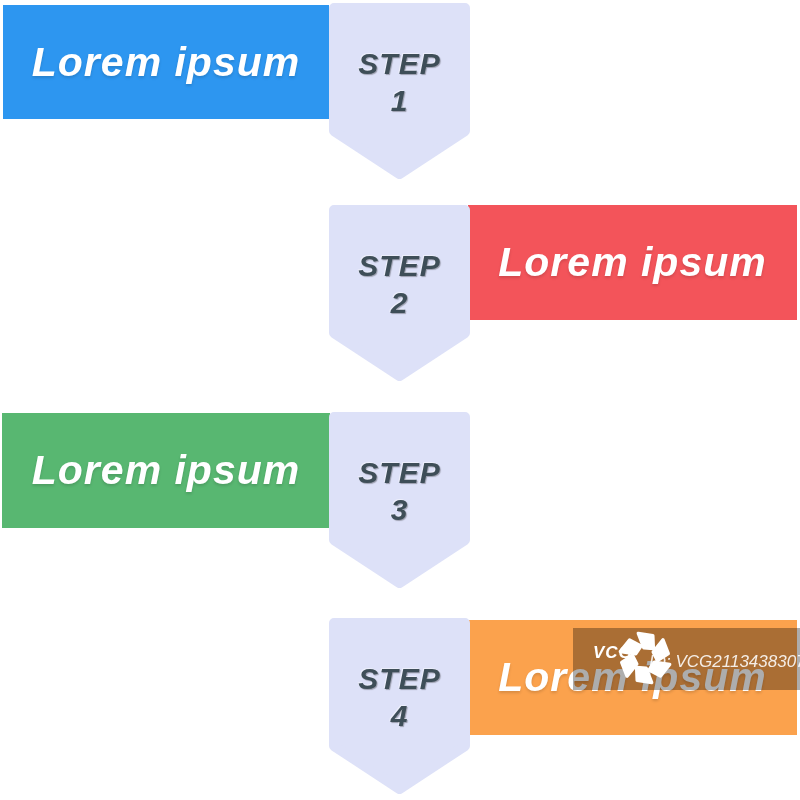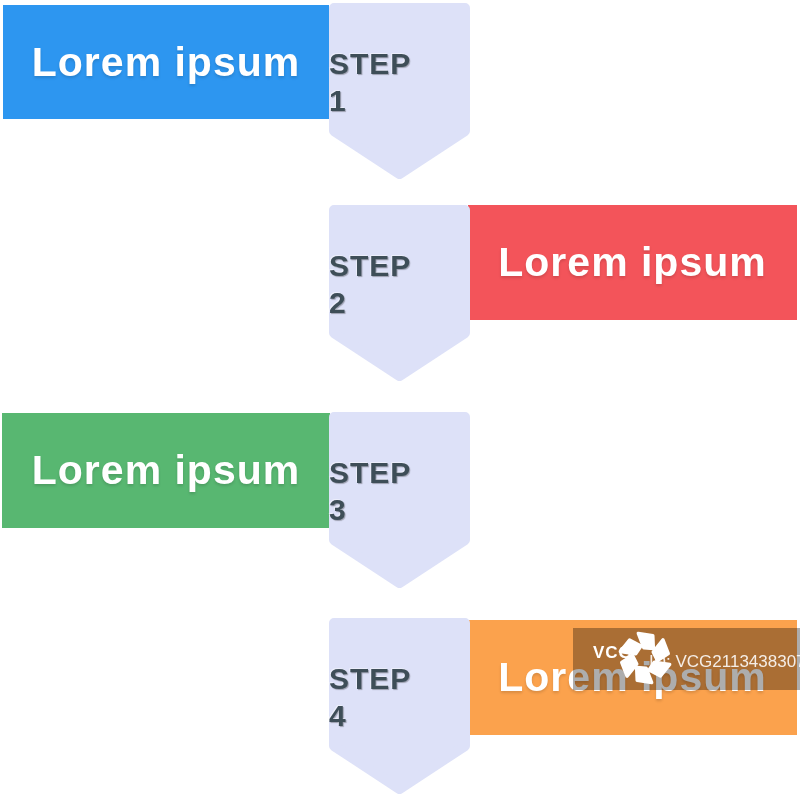--- a/index.html
+++ b/index.html
@@ -1,18 +1,18 @@
 <!DOCTYPE html>
 <html><head>
 <meta charset="utf-8">
 <style>
   html,body{margin:0;padding:0;background:#ffffff;}
   #canvas{
     position:relative;width:800px;height:800px;overflow:hidden;
-    background:#ffffff;font-family:"Liberation Sans",sans-serif;
+    background:#ffffff;font-family:"Liberation Sans",sans-serif;font-style:italic;
   }
   
   .banner{
     position:absolute;height:115px;display:flex;align-items:center;justify-content:center;
     z-index:1;
   }
   .banner .banner-label{
     color:#ffffff;font-weight:bold;font-size:41px;letter-spacing:1px;
     text-shadow:0 2px 3px rgba(0,0,0,0.14);white-space:nowrap;
   }
@@ -23,21 +23,21 @@
   
   .pentagon{position:absolute;width:141px;height:178px;z-index:2;color:#DDE1F8;}
   .pentagon svg{display:block;width:141px;height:178px;}
   .pentagon svg polygon{fill:currentColor;stroke:currentColor;stroke-width:10;stroke-linejoin:round;}
   #pent-1{left:329px;top:3px;}
   #pent-2{left:329px;top:205px;}
   #pent-3{left:329px;top:412px;}
   #pent-4{left:329px;top:618px;}
   .step-label{
     position:absolute;left:0;top:0;width:100%;height:100%;
-    display:flex;flex-direction:column;
+    display:flex;flex-direction:column;align-items:center;
     padding-top:42px;box-sizing:border-box;
     font-weight:bold;font-size:30px;line-height:37px;letter-spacing:1px;
     color:#3E4E58;
     text-shadow:-1px -1px 0 rgba(255,255,255,0.45), 1px 1px 1px rgba(0,0,0,0.30);
   }
   
   #watermark{
     position:absolute;left:573px;top:628px;width:227px;height:62px;
     background:rgba(0,0,0,0.32);z-index:5;
   }

